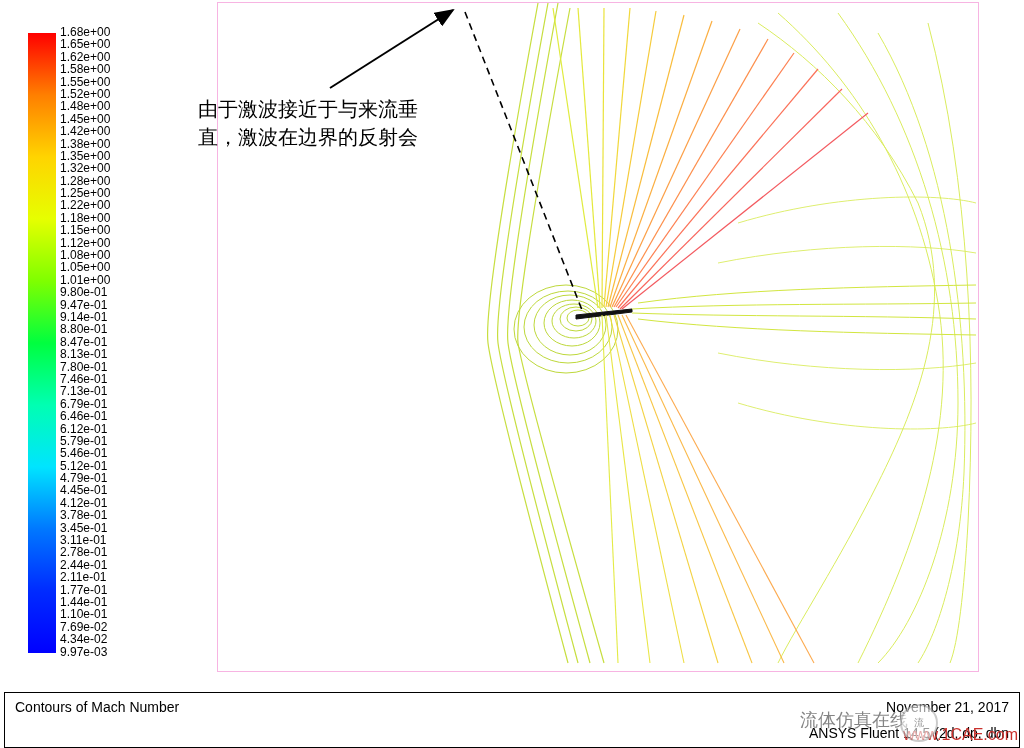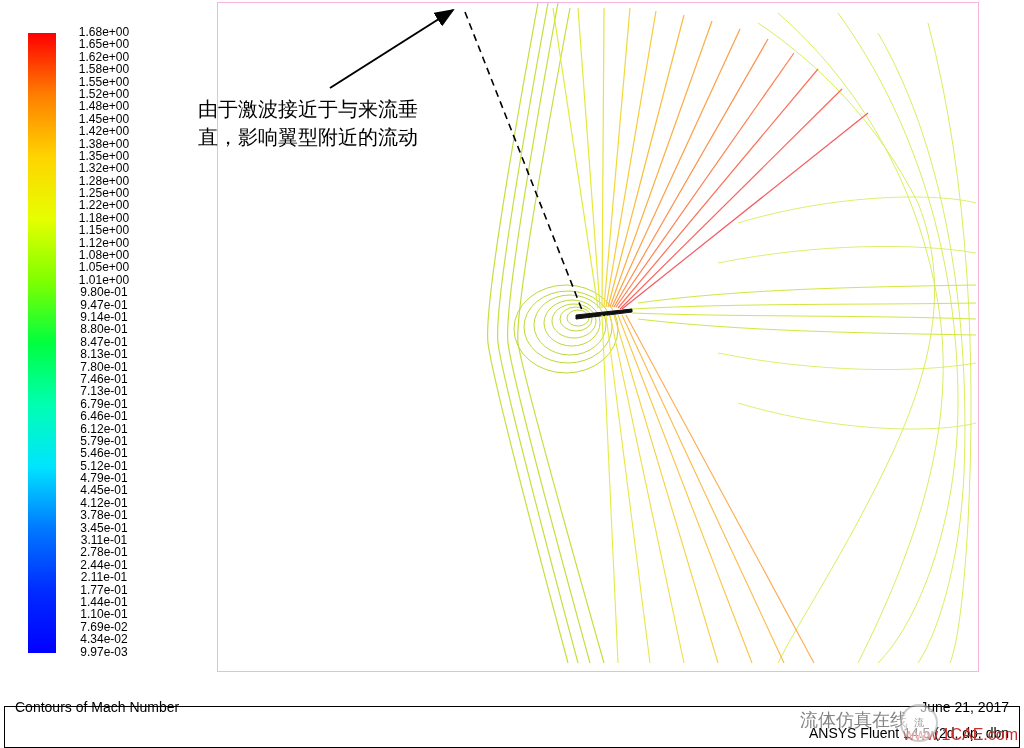--- a/index.html
+++ b/index.html
@@ -18,21 +18,21 @@
     width: 1024px;
     height: 748px;
   }
 
   
   .footer-box {
     position: absolute;
     left: 4px;
     right: 4px;
     bottom: 0px;
-    height: 42px;
+    height: 56px;
     border: 1px solid #000;
     box-sizing: border-box;
     background: #fff;
   }
   .footer-title {
     position: absolute;
     left: 10px;
     bottom: 32px;
     font-size: 14px;
     color: #000;
@@ -98,21 +98,21 @@
     left: 60px;
     top: 26px;
     font-size: 12px;
     font-family: Arial, sans-serif;
     line-height: 12.4px;
     color: #000;
     white-space: pre;
   }
   .tick-labels div {
     height: 12.4px;
-    text-align: center;
+    text-align: left;
     width: 88px;
   }
 
   
   .annotation-callout {
     position: absolute;
     left: 182px;
     top: 95px;
     font-size: 20px;
     font-family: "Songti SC", SimSun, serif;
@@ -239,38 +239,38 @@
     <g stroke="#d6ea4c" stroke-width="1" fill="none" opacity="0.8">
       <path d="M500 260 C 600 240 700 240 758 250"></path>
       <path d="M500 350 C 600 370 700 370 758 360"></path>
       <path d="M520 220 C 620 190 720 190 758 200"></path>
       <path d="M520 400 C 620 430 720 430 758 420"></path>
     </g>
   </svg>
 
   <div class="annotation-callout">
     <div>由于激波接近于与来流垂</div>
-    <div>直，影响翼型附近的流动</div>
+    <div>直，激波在边界的反射会</div>
   </div>
 
   <svg class="overlay-svg">
     <defs>
       <marker id="arrowhead" markerWidth="10" markerHeight="8" refX="9" refY="4" orient="auto">
         <polygon points="0 0, 10 4, 0 8" fill="#000"></polygon>
       </marker>
     </defs>
 
     <line x1="330" y1="88" x2="453" y2="10" stroke="#000" stroke-width="2" marker-end="url(#arrowhead)"></line>
 
     <line x1="465" y1="12" x2="582" y2="310" stroke="#000" stroke-width="1.6" stroke-dasharray="7 5"></line>
   </svg>
 
   <div class="footer-box">
     <span class="footer-title">Contours of Mach Number</span>
-    <span class="footer-date">June 21, 2017</span>
+    <span class="footer-date">November 21, 2017</span>
     <span class="footer-software">ANSYS Fluent 14.5 (2d, dp, dbn</span>
   </div>
 
   <div class="watermark-text">流体仿真在线</div>
   <div class="watermark-logo">流</div>
   <div class="watermark-url">www.1CAE.com</div>
 
 </div>
 
 </body></html>

